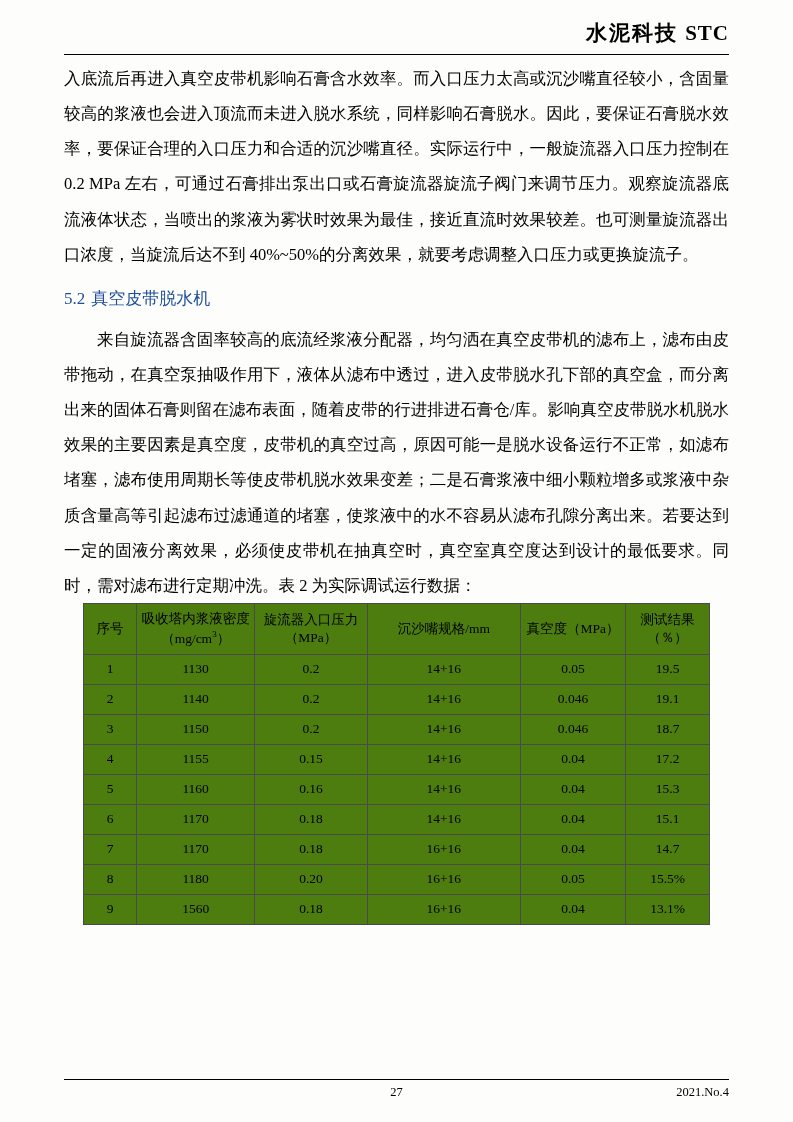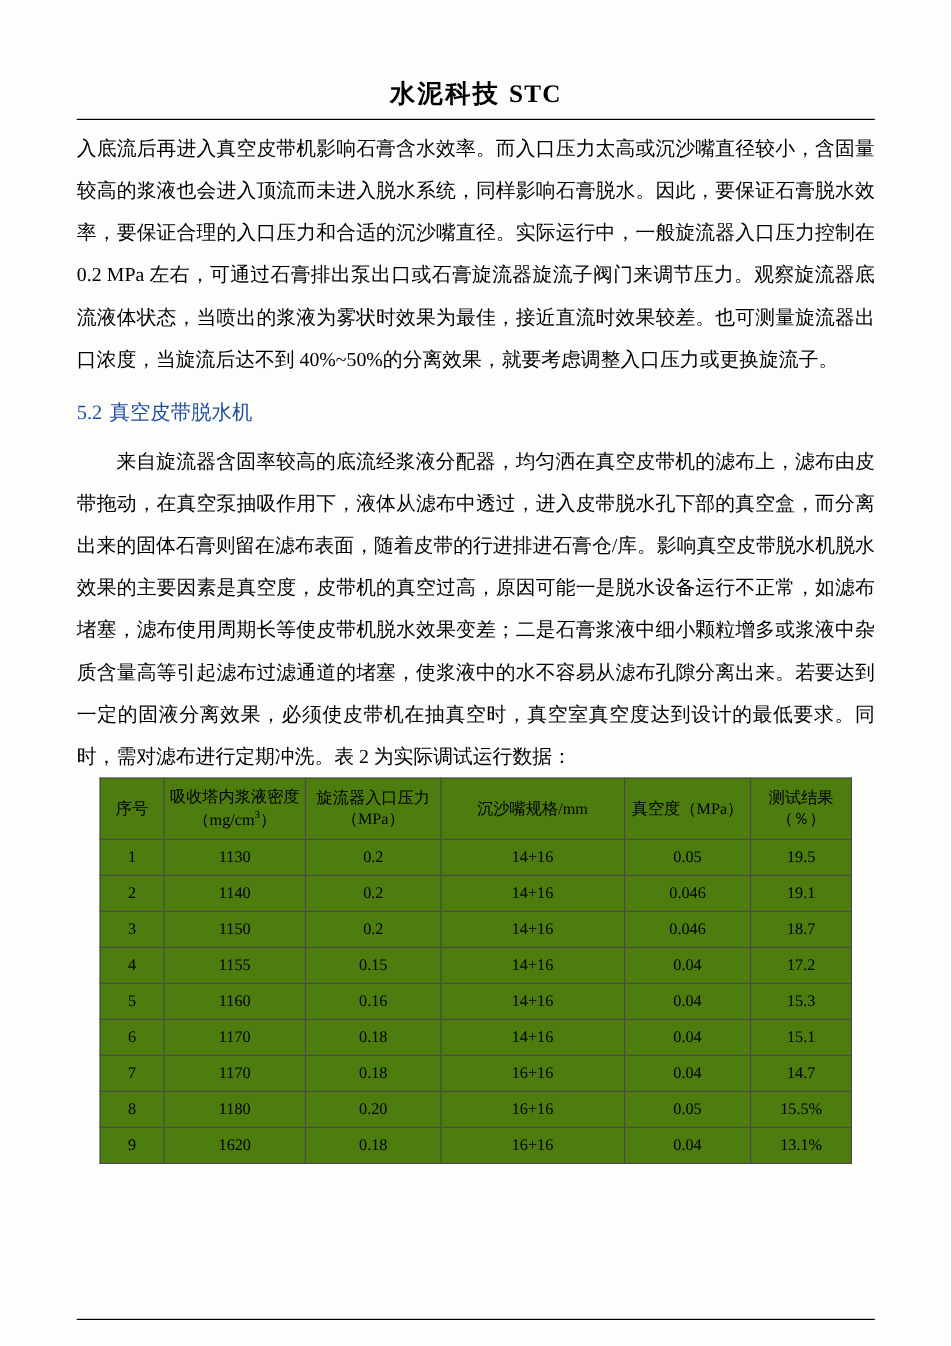--- a/index.html
+++ b/index.html
@@ -19,22 +19,22 @@
     box-sizing: border-box;
     overflow: hidden;
   }
   .content {
     position: absolute;
     left: 64px;
     top: 0;
     width: 665px;
   }
   .journal-header {
-    text-align: center;
-    padding-top: 64px;
+    text-align: right;
+    padding-top: 19px;
     font-family: "Liberation Serif", serif;
     font-weight: bold;
     font-size: 21px;
     letter-spacing: 2px;
     color: #000;
   }
   .journal-header .stc {
     font-family: "Liberation Serif", serif;
     font-weight: bold;
     letter-spacing: 1px;
@@ -253,28 +253,33 @@
         <tr>
           <td>8</td>
           <td>1180</td>
           <td>0.20</td>
           <td>16+16</td>
           <td>0.05</td>
           <td>15.5%</td>
         </tr>
         <tr>
           <td>9</td>
-          <td>1620</td>
+          <td>1560</td>
           <td>0.18</td>
           <td>16+16</td>
           <td>0.04</td>
           <td>13.1%</td>
         </tr>
       </tbody>
     </table>
 
   </div>
 
   <div class="footer">
     <div class="rule-bottom"></div>
+    <div class="footer-row">
+      <span class="footer-left">&nbsp;</span>
+      <span class="footer-page">27</span>
+      <span class="footer-right">2021.No.4</span>
+    </div>
   </div>
 
 </div>
 
 </body></html>

